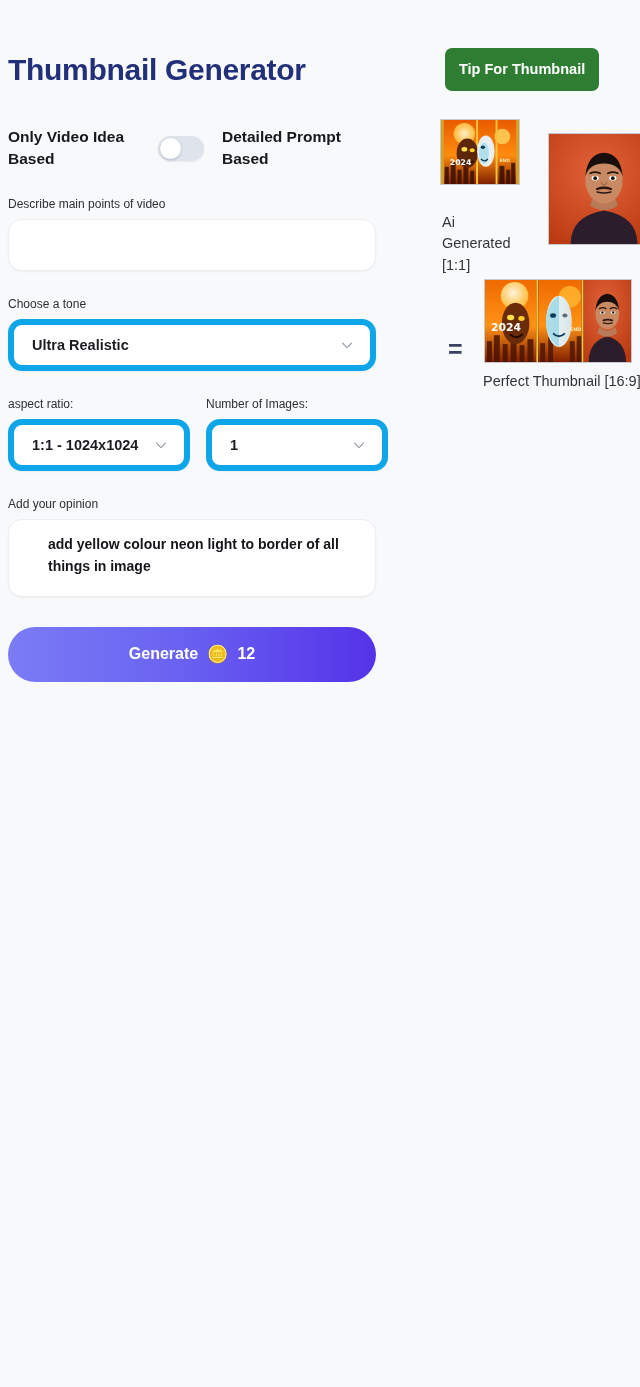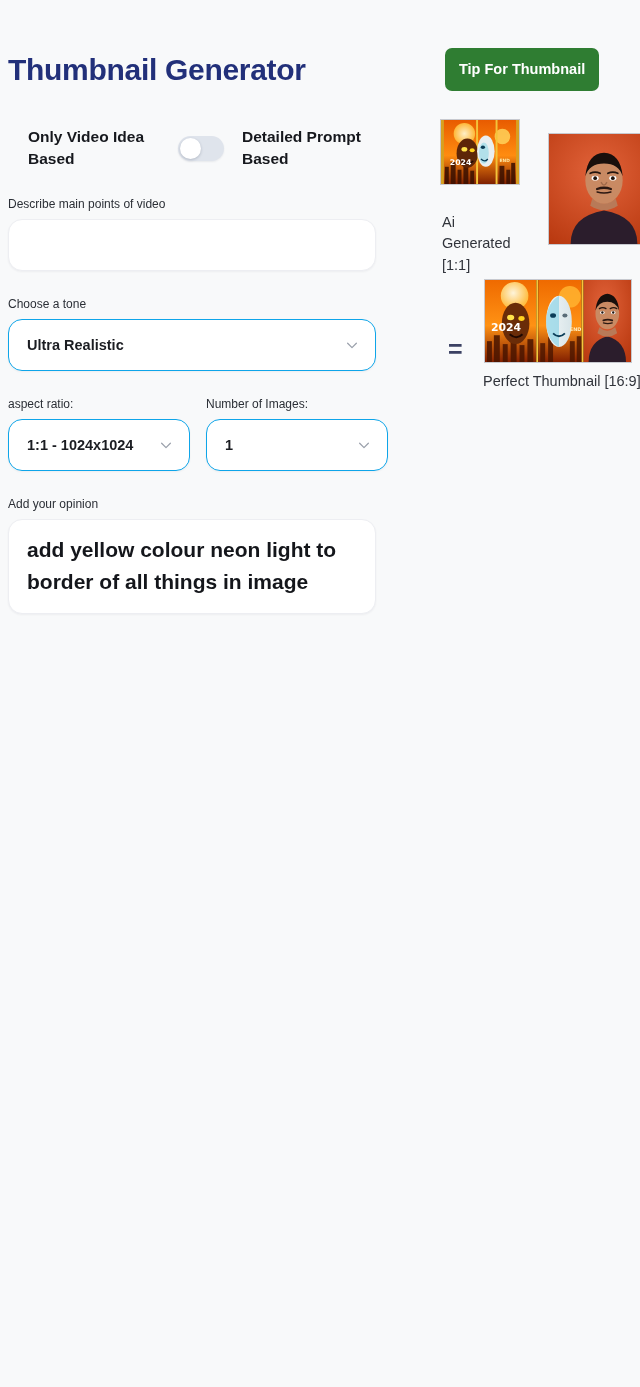--- a/index.html
+++ b/index.html
@@ -21,21 +21,20 @@
     color: #22307a;
     letter-spacing: -0.3px;
     line-height: 1.2;
   }
 
   
   .mode-row {
     display: flex; align-items: center;
     margin-top: 38px;
     gap: 0;
-    justify-content: flex-end;
   }
   .mode-label {
     font-size: 15.5px; font-weight: 700; color: #16181d;
     line-height: 1.45; width: 150px;
   }
   .mode-label.right { width: 150px; margin-left: 18px; }
   .toggle {
     width: 46px; height: 25px; border-radius: 14px;
     background: #dfe4ec; position: relative; flex: none;
     box-shadow: 0 1px 2px rgba(20,30,60,.07);
@@ -57,21 +56,21 @@
     width: 368px; height: 52px;
     background: #ffffff;
     border: 1px solid #edeef2;
     border-radius: 14px;
     box-shadow: 0 1px 2px rgba(30,35,60,.05);
   }
 
   .select-box {
     position: relative;
     background: #ffffff;
-    border: 1px solid #0ea5e9;
+    border: 6px solid #0ea5e9;
     border-radius: 14px;
     box-shadow: 0 1px 2px rgba(30,35,60,.05);
     height: 52px;
     display: flex; align-items: center;
     padding: 0 18px;
   }
   .select-box .val {
     font-size: 14.5px; font-weight: 700; color: #1b1d22;
   }
   .chev {
@@ -92,22 +91,23 @@
 
   .opinion-box {
     width: 368px; min-height: 78px;
     background: #ffffff;
     border: 1px solid #edeef2;
     border-radius: 14px;
     box-shadow: 0 1px 2px rgba(30,35,60,.05);
     padding: 14px 18px;
   }
   .opinion-text {
-    font-size: 21px; font-weight: 700; color: #14161b;
+    font-size: 14px; font-weight: 700; color: #14161b;
     line-height: 1.55;
+    margin-left: 21px;
   }
 
   .gen-btn {
     margin-top: 30px;
     width: 368px; height: 55px;
     border: none;
     border-radius: 28px;
     background: linear-gradient(90deg, #7b7cf5 0%, #6a63f2 45%, #5433e8 100%);
     color: #ffffff;
     font-family: "Liberation Sans", sans-serif;
@@ -233,20 +233,25 @@
       </div>
     </div>
 
     <div class="field-block">
       <div class="field-label">Add your opinion</div>
       <div class="opinion-box">
         <div class="opinion-text">add yellow colour neon light to border of all things in image</div>
       </div>
     </div>
 
+    <button class="gen-btn">
+      <span>Generate</span>
+      <span class="coin">🪙</span>
+      <span>12</span>
+    </button>
   </div>
 
   <div class="right-col">
 
     <button class="tip-btn">Tip For Thumbnail</button>
 
     <div class="src-row">
 
       <div class="thumb-ai">
         <svg class="art" viewBox="0 0 80 66" preserveAspectRatio="none">

